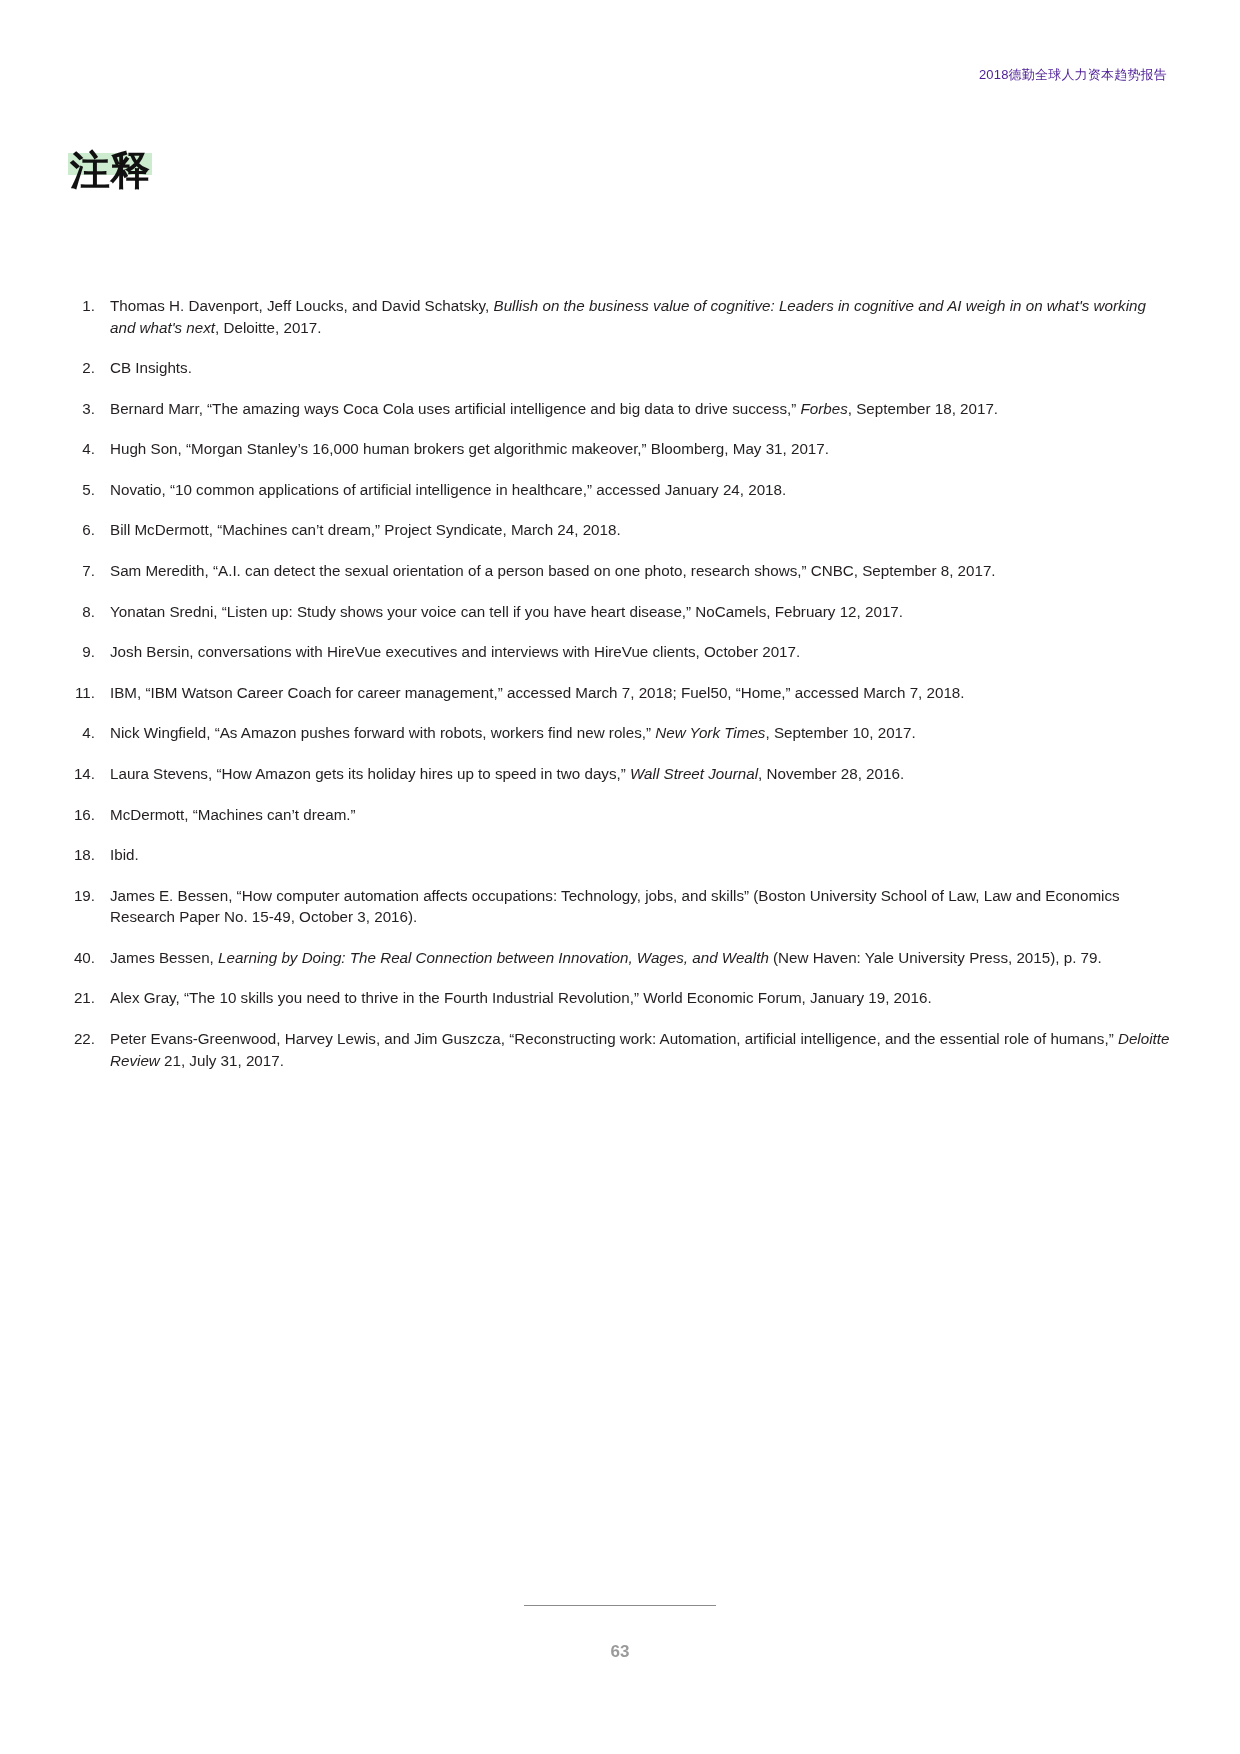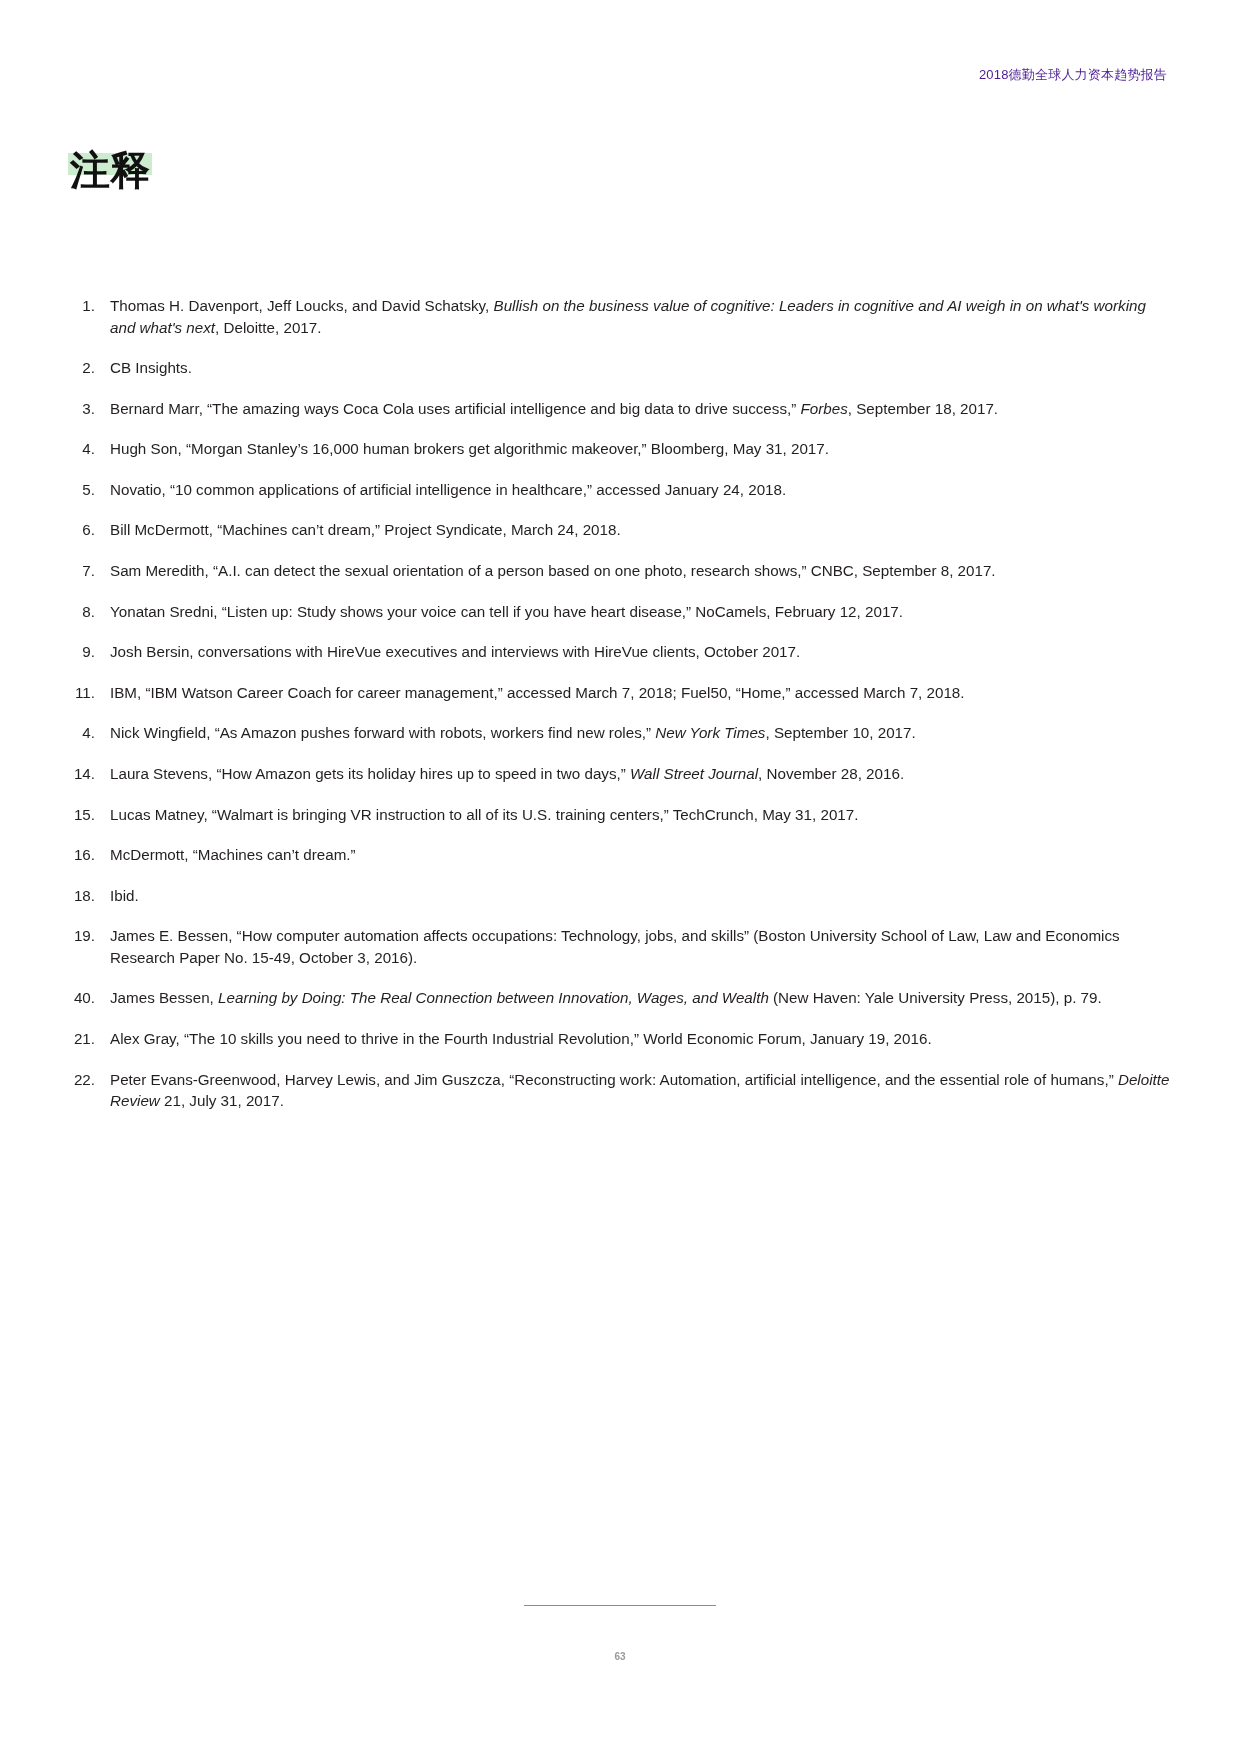--- a/index.html
+++ b/index.html
@@ -78,21 +78,21 @@
     bottom: 148px;
     width: 192px;
     height: 1px;
     background: #8c8c8c;
   }
   .page-number {
     position: absolute;
     left: 50%;
     transform: translateX(-50%);
     bottom: 92px;
-    font-size: 10px;
+    font-size: 17px;
     font-weight: bold;
     color: #9a9a9a;
   }
 </style>
 </head>
 <body>
 
 <div class="page">
 
   <div class="running-head">2018德勤全球人力资本趋势报告</div>
@@ -144,24 +144,20 @@
       </div>
       <div class="note">
         <div class="note-num">4.</div>
         <div class="note-text">Nick Wingfield, “As Amazon pushes forward with robots, workers find new roles,” <i>New York Times</i>, September 10, 2017.</div>
       </div>
       <div class="note">
         <div class="note-num">14.</div>
         <div class="note-text">Laura Stevens, “How Amazon gets its holiday hires up to speed in two days,” <i>Wall Street Journal</i>, November 28, 2016.</div>
       </div>
       <div class="note">
-        <div class="note-num">15.</div>
-        <div class="note-text">Lucas Matney, “Walmart is bringing VR instruction to all of its U.S. training centers,” TechCrunch, May 31, 2017.</div>
-      </div>
-      <div class="note">
         <div class="note-num">16.</div>
         <div class="note-text">McDermott, “Machines can’t dream.”</div>
       </div>
       <div class="note">
         <div class="note-num">18.</div>
         <div class="note-text">Ibid.</div>
       </div>
       <div class="note">
         <div class="note-num">19.</div>
         <div class="note-text">James E. Bessen, “How computer automation affects occupations: Technology, jobs, and skills” (Boston University School of Law, Law and Economics Research Paper No. 15-49, October 3, 2016).</div>

